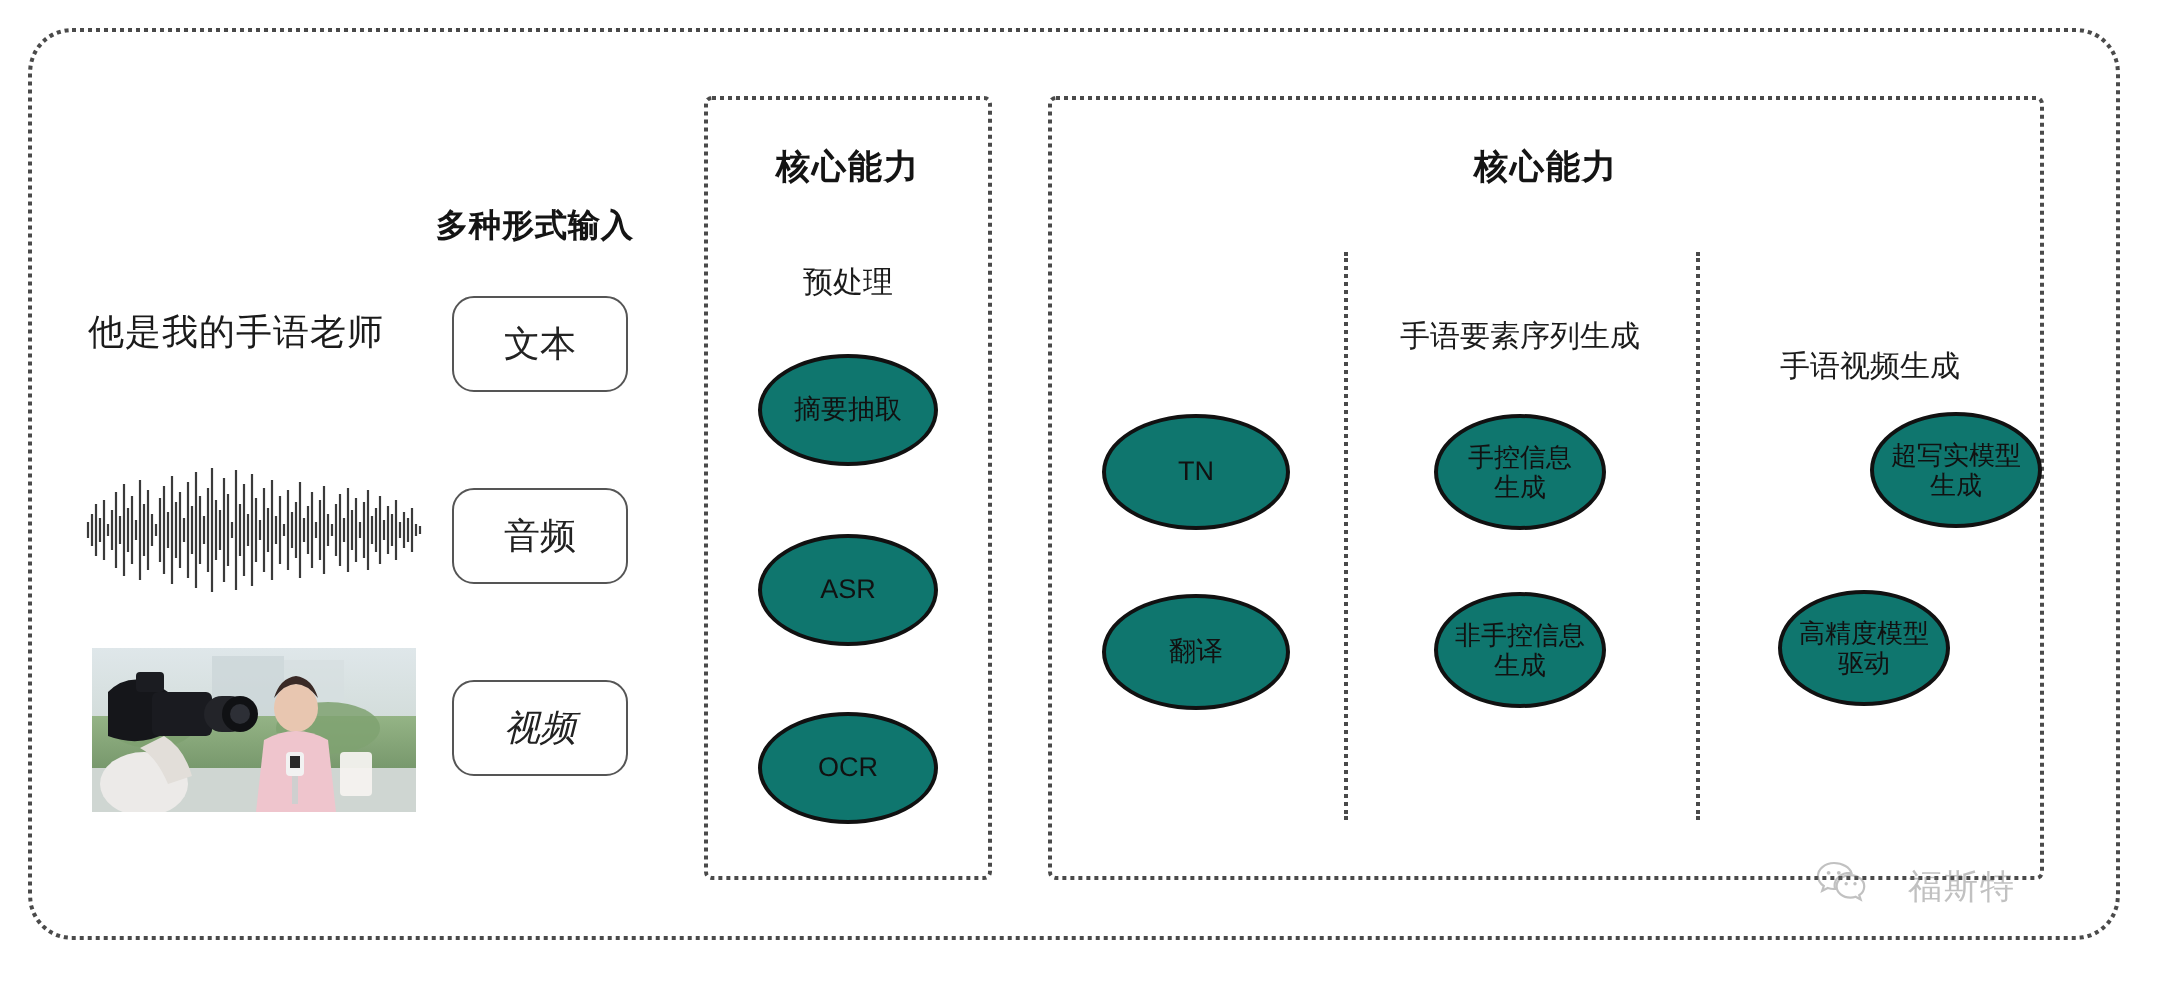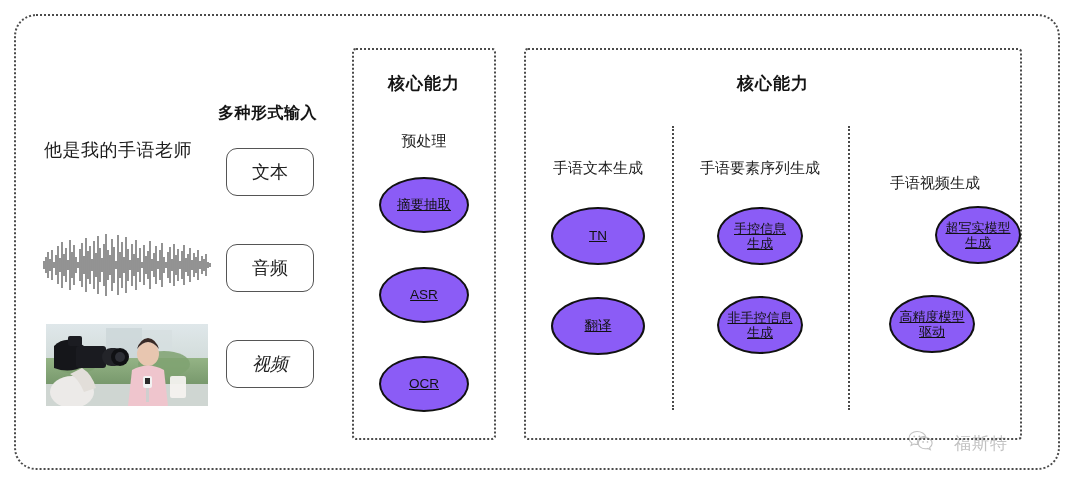--- a/index.html
+++ b/index.html
@@ -70,31 +70,30 @@
     font-size: 15px;
     color: #1b1b1b;
     white-space: nowrap;
   }
 
   
   .ellipse {
     position: absolute;
     border: 2.5px solid #111111;
     border-radius: 50%;
-    background: #8b5cf6;
+    background: #0f766e;
     display: flex;
     align-items: center;
     justify-content: center;
     text-align: center;
     font-size: 13.5px;
     line-height: 1.18;
     color: #111111;
     box-sizing: border-box;
     padding: 2px;
-    text-decoration: underline;
   }
   .ellipse.wide   { width: 90px; height: 56px; }
   .ellipse.tn     { width: 94px; height: 58px; }
   .ellipse.two    { width: 86px; height: 58px; font-size: 13px; }
 
   
   .inputs-title {
     position: absolute;
     left: 218px;
     top: 103px;
@@ -114,21 +113,21 @@
     align-items: center;
     justify-content: center;
     font-size: 18px;
     color: #222222;
     box-sizing: border-box;
   }
 
   .sample-text {
     position: absolute;
     left: 44px;
-    top: 138px;
+    top: 154px;
     font-size: 18px;
     color: #1b1b1b;
     letter-spacing: 0.5px;
   }
 
   
   .waveform {
     position: absolute;
     left: 40px;
     top: 232px;
@@ -319,21 +318,20 @@
   <div class="ellipse wide" style="left:379px; top:267px;">ASR</div>
   <div class="ellipse wide" style="left:379px; top:356px;">OCR</div>
 
   <div class="panel panel-core">
     <div class="panel-title">核心能力</div>
   </div>
 
   <div class="v-divider v-divider-1"></div>
   <div class="v-divider v-divider-2"></div>
 
-  <div class="col-head" style="left:524px; top:159px; width:148px;">手语文本生成</div>
   <div class="ellipse tn" style="left:551px; top:207px;">TN</div>
   <div class="ellipse tn" style="left:551px; top:297px;">翻译</div>
 
   <div class="col-head" style="left:672px; top:159px; width:176px;">手语要素序列生成</div>
   <div class="ellipse two" style="left:717px; top:207px;">手控信息<br>生成</div>
   <div class="ellipse two" style="left:717px; top:296px;">非手控信息<br>生成</div>
 
   <div class="col-head" style="left:848px; top:174px; width:174px;">手语视频生成</div>
   <div class="ellipse two" style="left:935px; top:206px;text-align:center;">超写实模型<br>生成</div>
   <div class="ellipse two" style="left:889px; top:295px;">高精度模型<br>驱动</div>

